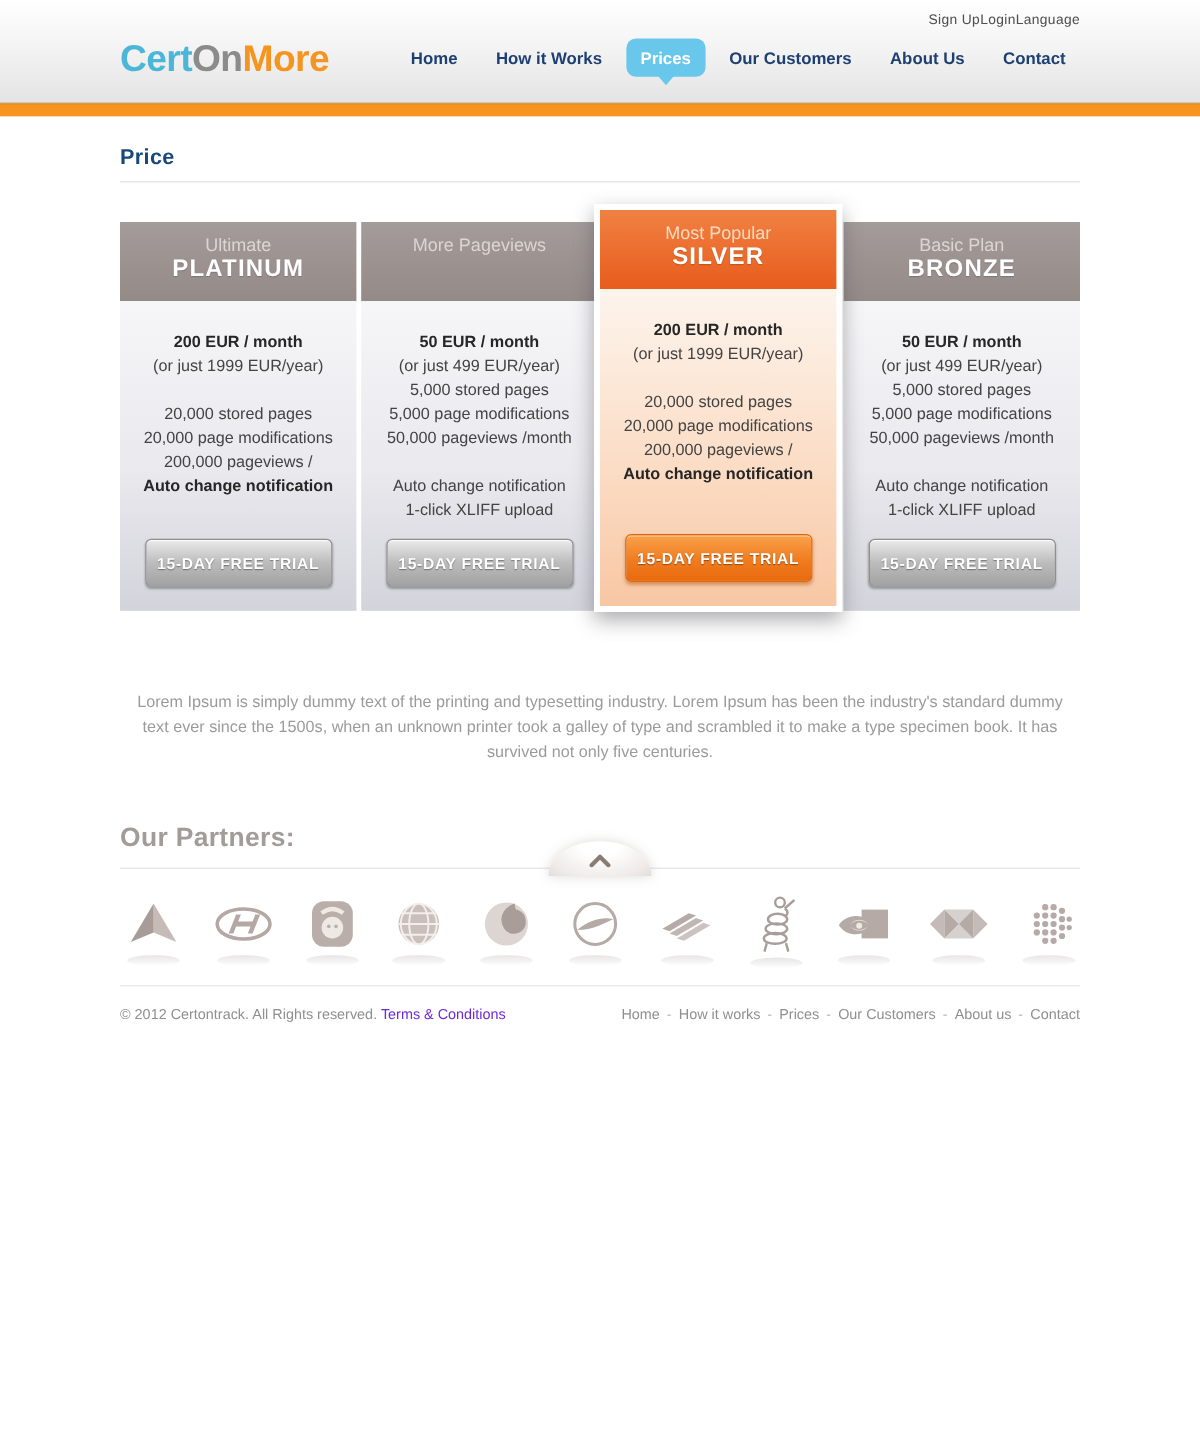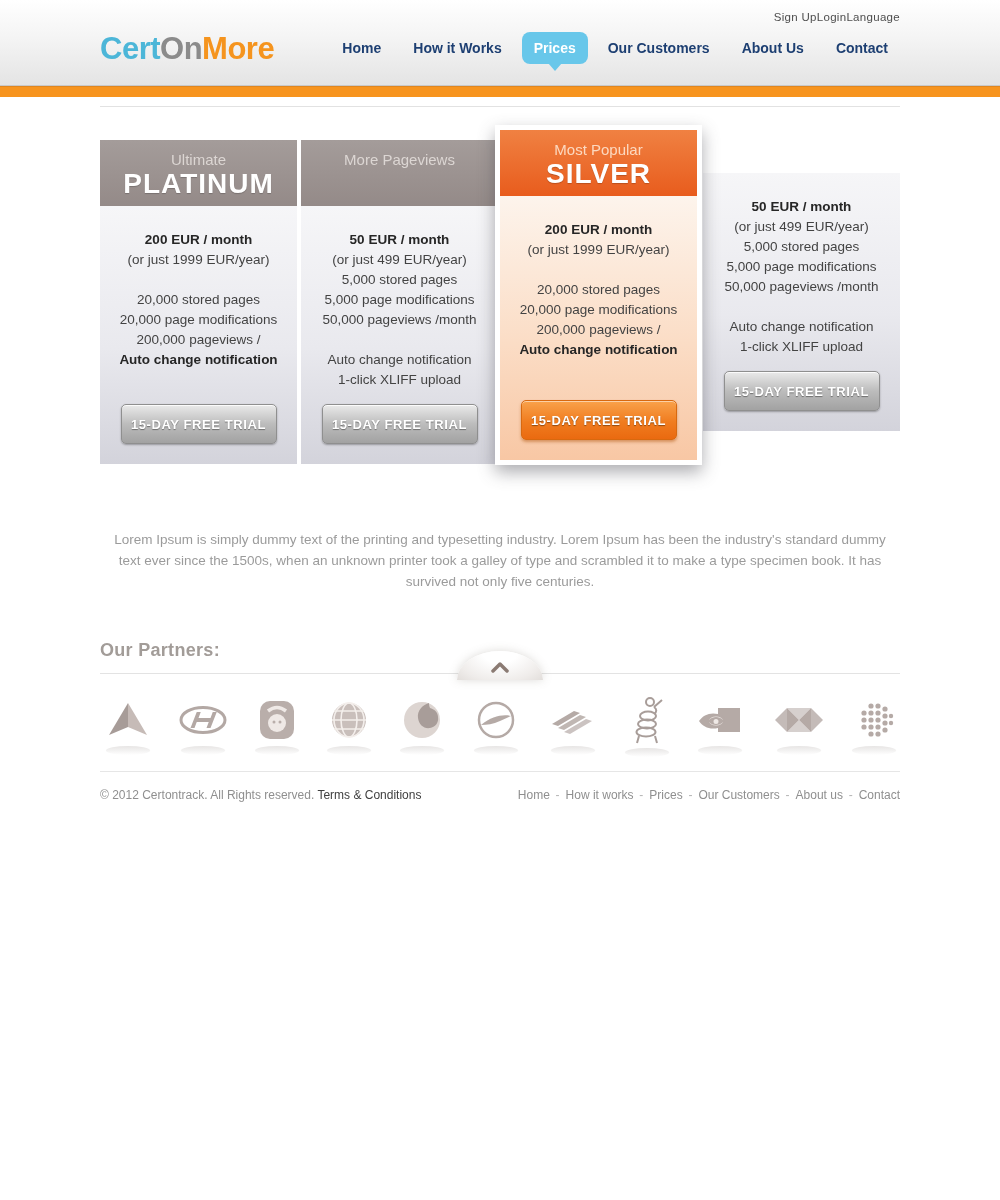--- a/index.html
+++ b/index.html
@@ -59,21 +59,21 @@
     box-shadow:0 7px 16px rgba(70,70,80,0.45);
     margin-left:-3px; margin-right:-3px;
   }
   .card-header {
     height:66px; text-align:center; padding-top:11px;
     background:linear-gradient(#a49c9a, #948a88);
   }
   .featured .card-header { background:linear-gradient(#f08142, #e85c1d); }
   .tier-sub { font-size:15px; color:#dcd6d3; }
   .featured .tier-sub { color:#fcd9c0; }
-  .tier-name { font-size:28px; font-weight:bold; color:#fff; letter-spacing:1px; text-shadow:0 1px 1px rgba(0,0,0,0.2); }
+  .tier-name { font-size:20px; font-weight:bold; color:#fff; letter-spacing:1px; text-shadow:0 1px 1px rgba(0,0,0,0.2); }
   .card-body {
     min-height:258px; display:flex; flex-direction:column;
     padding:24px 8px 20px; text-align:center;
     background:linear-gradient(#f6f6f8 0%, #e9e9ee 55%, #d3d3db 100%);
   }
   .featured .card-body { min-height:264px; background:linear-gradient(#fdf4ec 0%, #fbddc6 55%, #f8c7a4 100%); }
   .feature-line { font-size:13.5px; line-height:20px; color:#434343; min-height:20px; }
   .feature-line.bold { font-weight:bold; color:#262626; }
   .trial-button {
     margin-top:auto; align-self:center; width:156px; height:40px;
@@ -92,21 +92,21 @@
 
   
   .intro {
     margin:64px auto 0; width:772px; text-align:center;
     font-size:13.5px; line-height:21px; color:#9b9b9b;
   }
 
   
   .partners { margin-top:48px; }
   .partners-head { position:relative; border-bottom:1px solid #e3e3e3; padding-bottom:12px; }
-  .partners-title { font-size:18px; font-weight:bold; color:#a29c98; letter-spacing:0.3px; }
+  .partners-title { font-size:22px; font-weight:bold; color:#a29c98; letter-spacing:0.3px; }
   .dome {
     position:absolute; left:50%; bottom:-7px; transform:translateX(-50%);
     width:86px; height:29px; border:none; cursor:pointer;
     border-radius:43px 43px 0 0 / 29px 29px 0 0;
     background:radial-gradient(ellipse at 50% 0%, #ffffff 30%, #efecea 75%, #e2dedb 100%);
     box-shadow:0 0 10px rgba(120,110,100,0.25);
     display:flex; align-items:center; justify-content:center; padding-top:6px;
   }
   .logos {
     display:flex; justify-content:space-between; align-items:center;
@@ -120,21 +120,21 @@
     border-radius:50%;
   }
   .partners-rule { border:none; border-top:1px solid #e6e6e6; margin-top:6px; }
 
   
   .footer {
     width:800px; margin:16px auto 0;
     display:flex; justify-content:space-between; align-items:baseline;
     font-size:12px; color:#8f8f8f;
   }
-  .terms-link { color:#404040; text-decoration:none; }
+  .terms-link { color:#6d28d9; text-decoration:none; }
   .footer-nav { display:flex; gap:6px; }
   .f-link { color:#8f8f8f; text-decoration:none; white-space:nowrap; }
   .f-link:not(:last-child)::after { content:" \2009-"; color:#b5b5b5; }
 </style>
 </head>
 <body>
 
 <header class="header">
   <div class="topbar">
     <a href="#" class="top-link">Sign Up</a>
@@ -151,20 +151,21 @@
       <a href="#" class="nav-link active">Prices</a>
       <a href="#" class="nav-link">Our Customers</a>
       <a href="#" class="nav-link">About Us</a>
       <a href="#" class="nav-link">Contact</a>
     </nav>
   </div>
 </header>
 <div class="orange-bar"></div>
 
 <main class="content">
+  <h1 class="page-title">Price</h1>
   <hr class="title-rule">
 
   <section class="cards">
 
     <div class="card">
       <div class="card-header">
         <div class="tier-sub">Ultimate</div>
         <div class="tier-name">PLATINUM</div>
       </div>
       <div class="card-body">
@@ -216,20 +217,24 @@
             <div class="feature-line">20,000 stored pages</div>
             <div class="feature-line">20,000 page modifications</div>
             <div class="feature-line">200,000 pageviews /</div>
             <div class="feature-line bold">Auto change notification</div>
           </div>
         <button class="trial-button">15-DAY FREE TRIAL</button>
       </div>
     </div>
 
     <div class="card">
+      <div class="card-header">
+        <div class="tier-sub">Basic Plan</div>
+        <div class="tier-name">BRONZE</div>
+      </div>
       <div class="card-body">
         <div class="card-lines">
 
         <div class="feature-line bold">50 EUR / month</div>
             <div class="feature-line">(or just 499 EUR/year)</div>
             <div class="feature-line">5,000 stored pages</div>
             <div class="feature-line">5,000 page modifications</div>
             <div class="feature-line">50,000 pageviews /month</div>
             <div class="feature-line spacer"></div>
             <div class="feature-line">Auto change notification</div>

